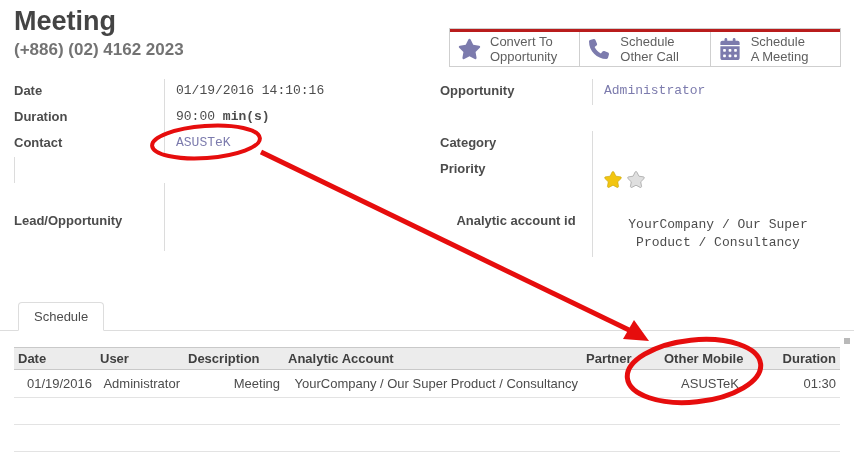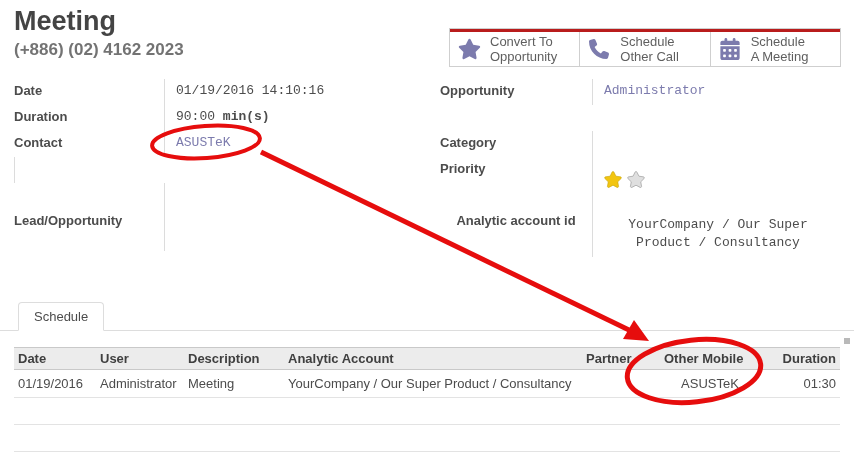--- a/index.html
+++ b/index.html
@@ -56,21 +56,21 @@
   
   .tswrap { position:absolute; left:14px; top:347px; width:826px; }
   table { width:100%; border-collapse:collapse; table-layout:fixed; font-size:13px; }
   thead th {
     background:#ececec; border-top:1px solid #c9c9c9; border-bottom:1px solid #c9c9c9;
     font-weight:bold; text-align:left; padding:3px 4px; height:22px; color:#3f3f3f;
     overflow:hidden; white-space:nowrap;
   }
   tbody td {
     padding:6px 4px; border-bottom:1px solid #e3e3e3; height:28px;
-    overflow:hidden; white-space:nowrap; color:#4c4c4c;
+    overflow:hidden; white-space:nowrap; color:#4c4c4c;text-align:right;
   }
   tbody tr.empty td { height:27px; padding:5px 4px; }
   th.r, td.r { text-align:right; }
   td.c { text-align:center; }
   .scrollnub { position:absolute; left:844px; top:338px; width:6px; height:6px; background:#b9b9b9; }
   
   .overlay { position:absolute; left:0; top:0; width:854px; height:466px; pointer-events:none; z-index:10; }
 </style>
 </head>
 <body>

